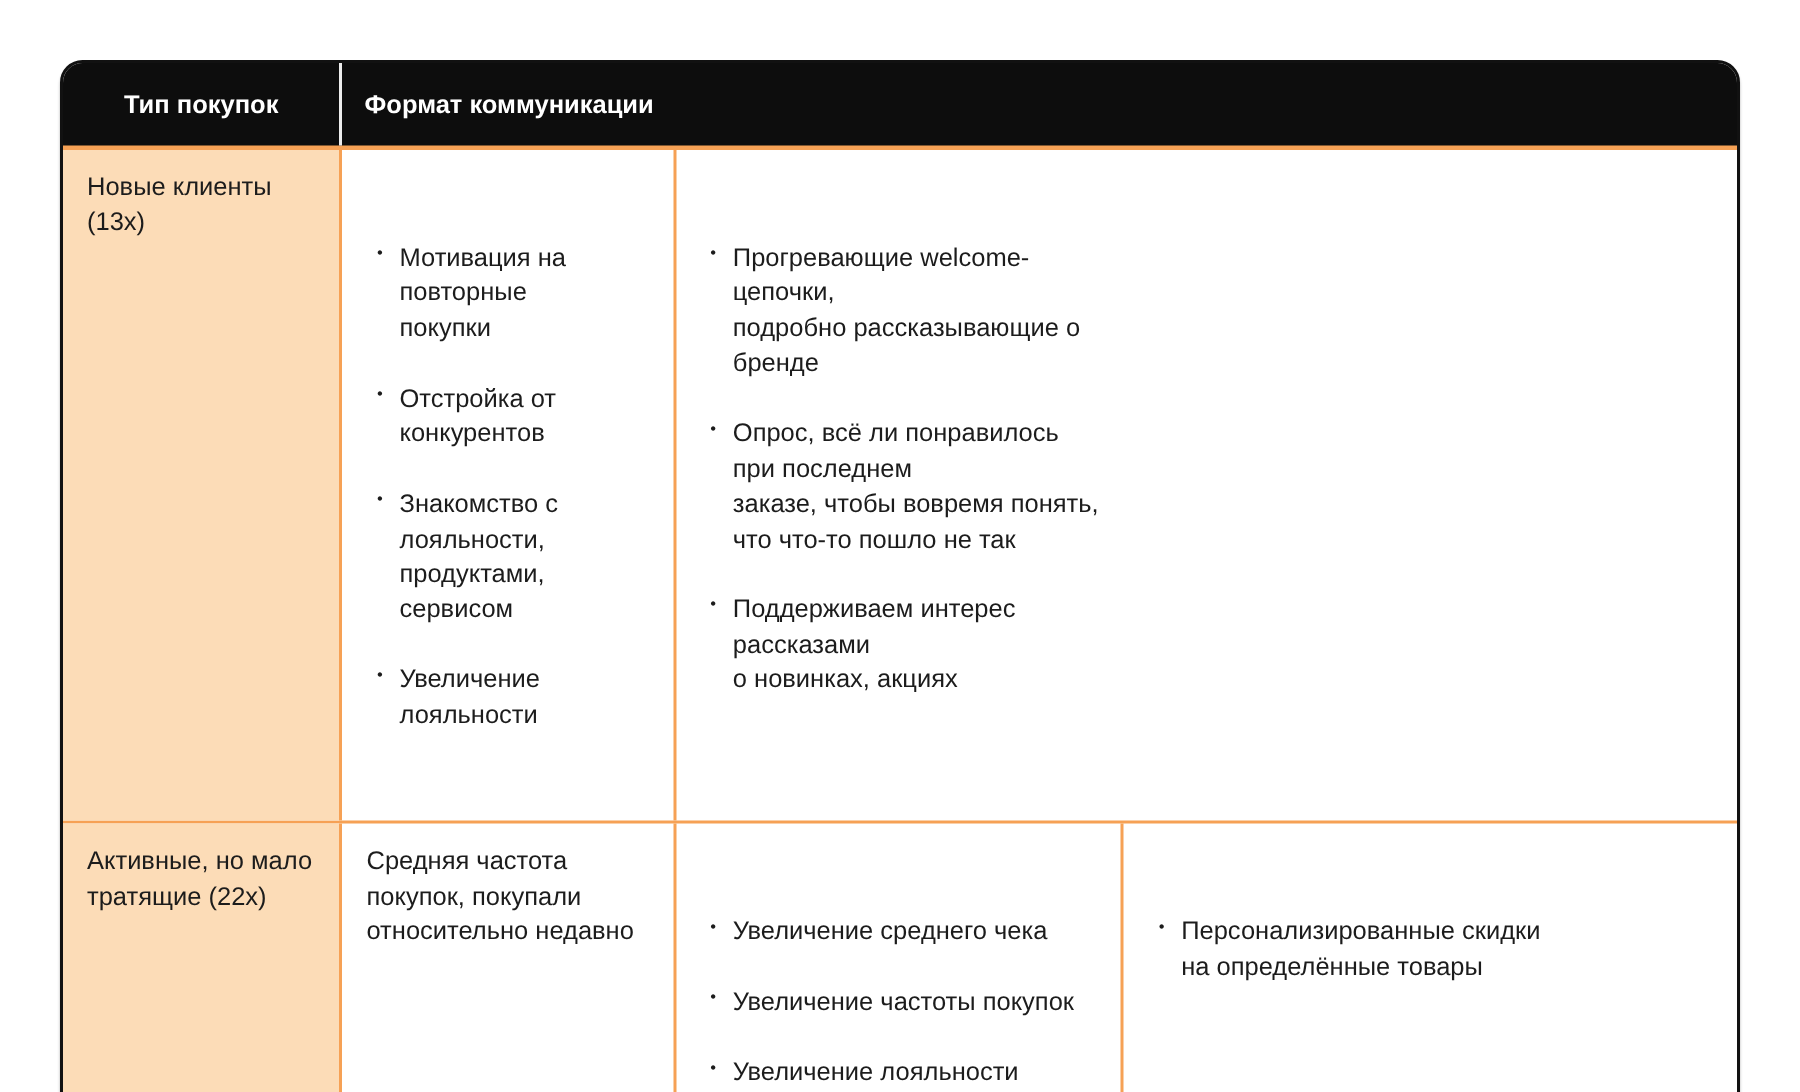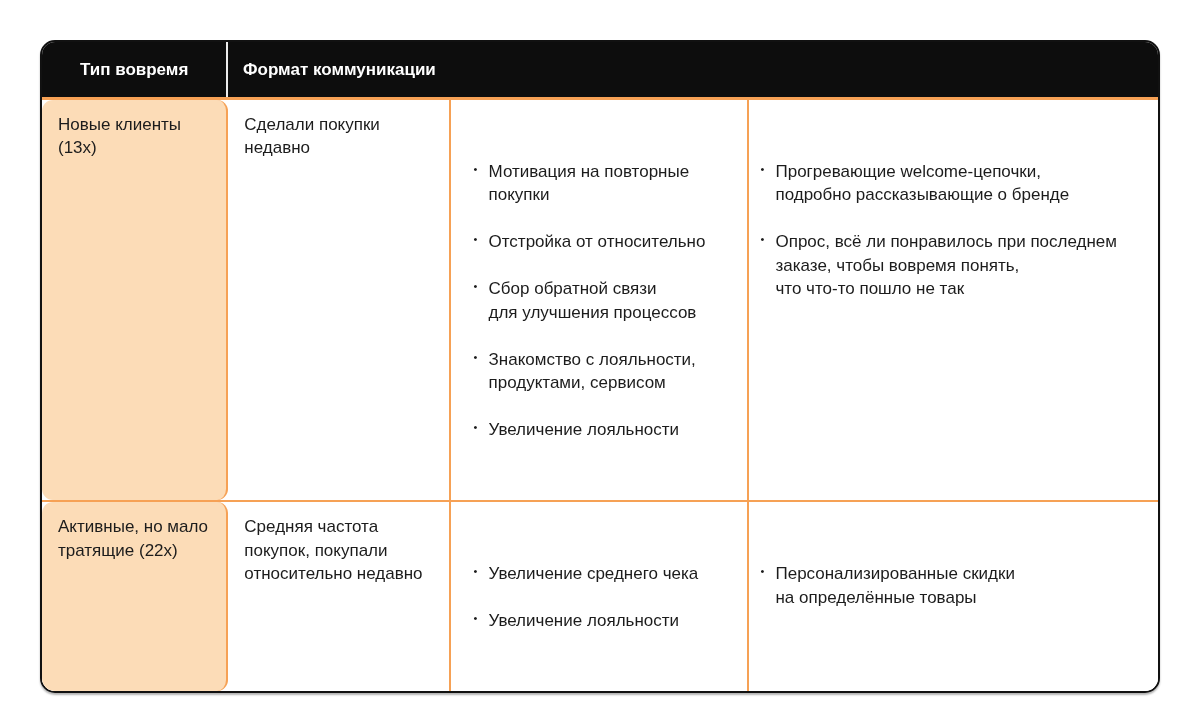--- a/index.html
+++ b/index.html
@@ -35,78 +35,77 @@
   .trow:nth-of-type(2){min-height:198px;}
   .trow:nth-of-type(3){min-height:128px;}
   .trow:nth-of-type(4){min-height:120px;}
   .trow:nth-of-type(5){min-height:131px;}
   .td{
     padding:13px 14px 12px 16px;
     font-size:17px;line-height:1.38;color:var(--body-text);
     white-space:pre-line;
   }
   .td:not(:last-child){border-right:2px solid var(--accent-border);}
-  .td.seg{background:var(--segment-bg);border-radius:11px;}
+  .td.seg{background:var(--segment-bg);}
   .td ul{list-style:none;}
   .td li{position:relative;padding-left:18px;white-space:pre-line;}
   .td li::before{
     content:"•";position:absolute;left:3px;top:2px;
     font-size:11px;color:var(--body-text);
   }
   .cell-col3{padding-left:20px;}
-  .cell-col4{padding-left:8px;}
+  .cell-col4{padding-left:20px;}
 </style>
 </head>
 <body>
 
 <div class="canvas">
   <div class="seg-table">
 
     <div class="thead">
-      <div class="th">Тип вовремя</div>
+      <div class="th">Тип покупок</div>
       <div class="th">Формат коммуникации</div>
     </div>
 
     <div class="trow">
       <div class="td seg">Новые клиенты
 (13x)</div>
-      <div class="td">Сделали покупки
-недавно</div>
       <div class="td cell-col3">
         <ul>
           <li>Мотивация на повторные
 покупки</li>
-          <li>Отстройка от относительно</li>
-          <li>Сбор обратной связи
-для улучшения процессов</li>
+          <li>Отстройка от конкурентов</li>
           <li>Знакомство с лояльности,
 продуктами, сервисом</li>
           <li>Увеличение лояльности</li>
         </ul>
       </div>
       <div class="td cell-col4">
         <ul>
           <li>Прогревающие welcome-цепочки,
 подробно рассказывающие о бренде</li>
           <li>Опрос, всё ли понравилось при последнем
 заказе, чтобы вовремя понять,
 что что-то пошло не так</li>
+          <li>Поддерживаем интерес рассказами
+о новинках, акциях</li>
         </ul>
       </div>
     </div>
 
     <div class="trow">
       <div class="td seg">Активные, но мало
 тратящие (22x)</div>
       <div class="td">Средняя частота
 покупок, покупали
 относительно недавно</div>
       <div class="td cell-col3">
         <ul>
           <li>Увеличение среднего чека</li>
+          <li>Увеличение частоты покупок</li>
           <li>Увеличение лояльности</li>
         </ul>
       </div>
       <div class="td cell-col4">
         <ul>
           <li>Персонализированные скидки
 на определённые товары</li>
         </ul>
       </div>
     </div>

